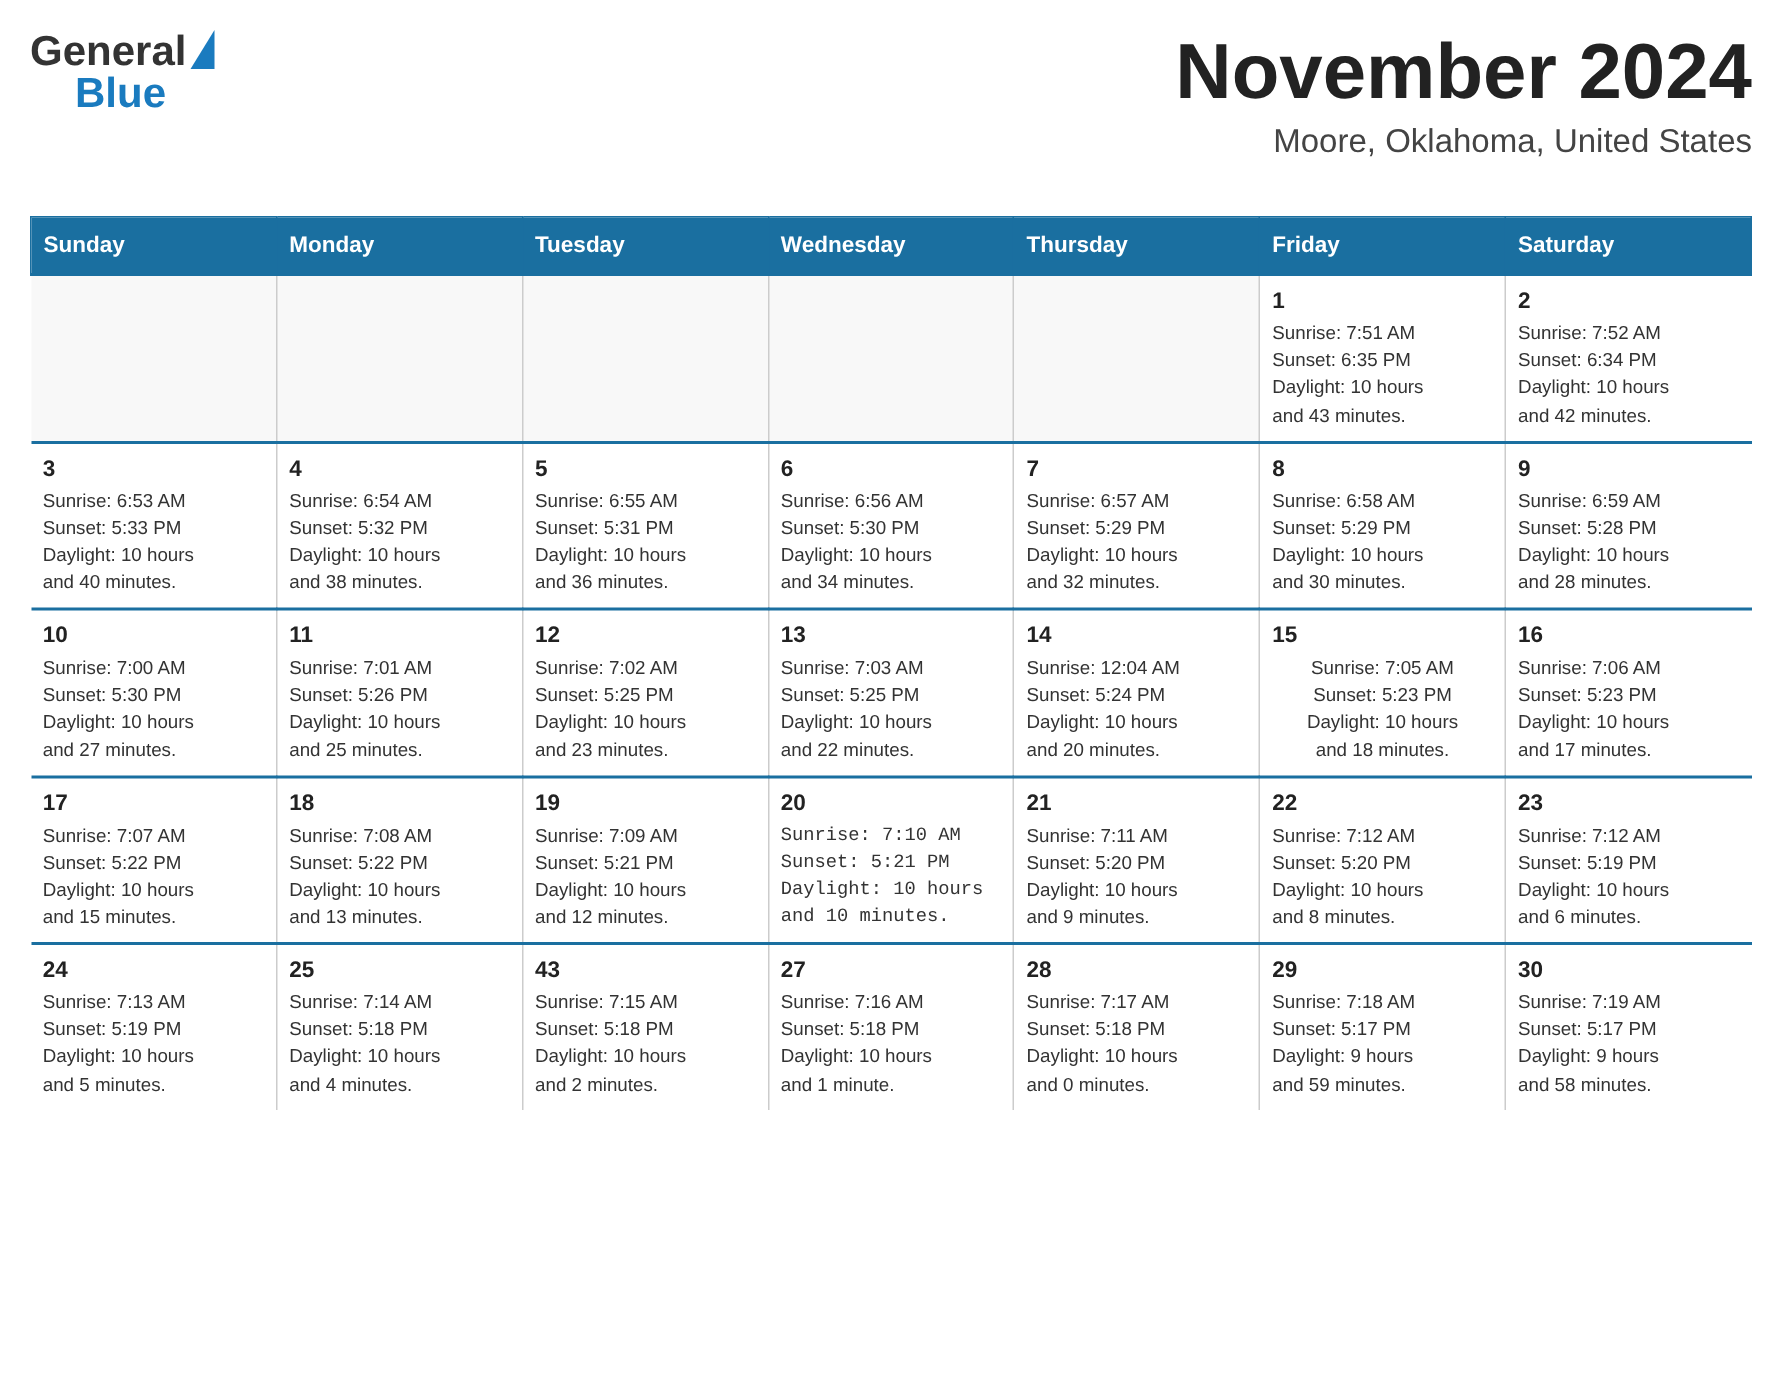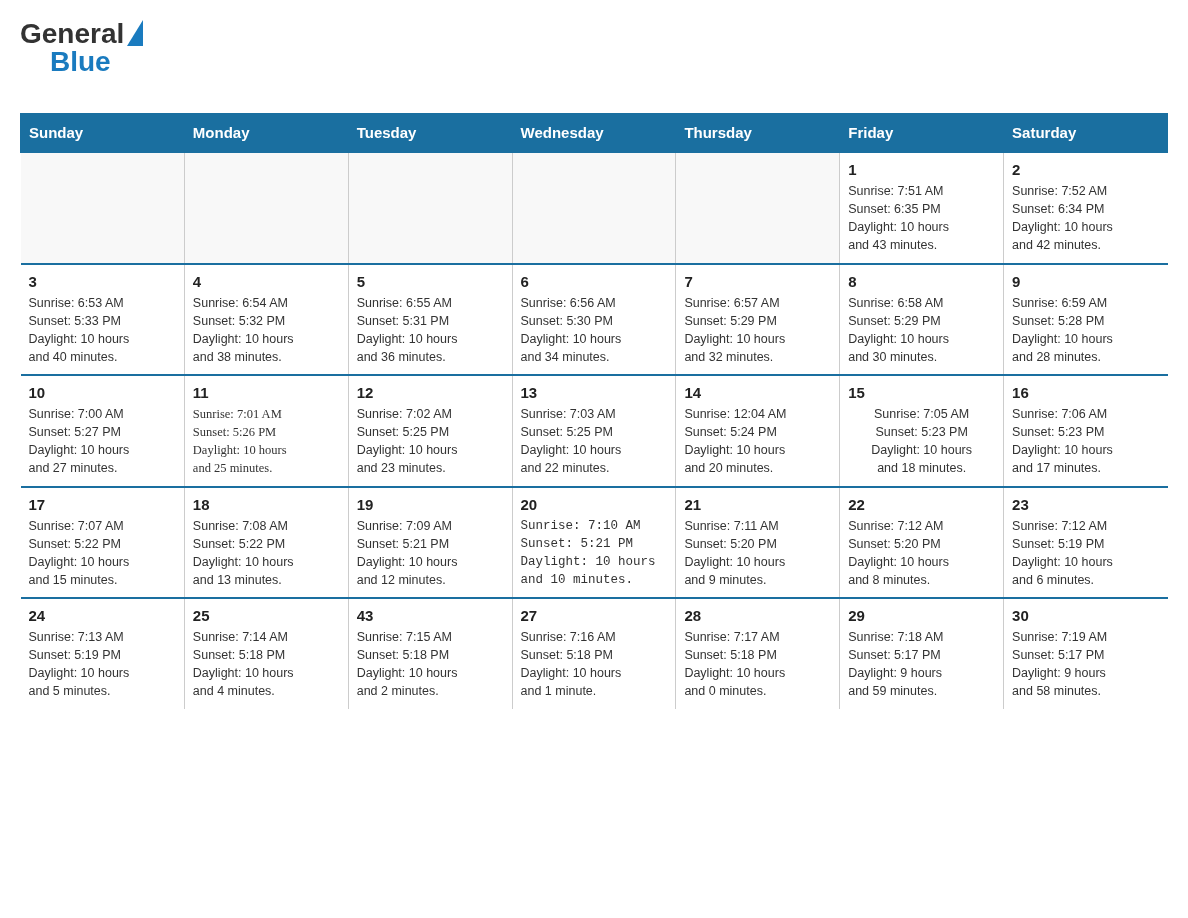--- a/index.html
+++ b/index.html
@@ -106,20 +106,24 @@
 <div class="header">
   <div class="logo">
     <div class="logo-line">
       <span class="logo-general">General</span>
       <span style="display:inline-block; width:0; height:0; border-left: 16px solid transparent; border-right: 0px solid transparent; border-bottom: 26px solid #1a7bbf; margin-left: 3px; vertical-align: middle;"></span>
     </div>
     <div>
       <span class="logo-blue">Blue</span>
     </div>
   </div>
+  <div class="title-block">
+    <h1>November 2024</h1>
+    <h2>Moore, Oklahoma, United States</h2>
+  </div>
 </div>
 
 <table>
   <thead>
     <tr>
     <th>Sunday</th>
         <th>Monday</th>
         <th>Tuesday</th>
         <th>Wednesday</th>
         <th>Thursday</th>
@@ -197,27 +201,27 @@
           <div class="day-info" style="white-space: pre-line;">Sunrise: 6:59 AM
 Sunset: 5:28 PM
 Daylight: 10 hours
 and 28 minutes.</div>
         </td>
       </tr>
       <tr>
         <td>
           <span class="day-number">10</span>
           <div class="day-info" style="white-space: pre-line;">Sunrise: 7:00 AM
-Sunset: 5:27 PM
+Sunset: 5:30 PM
 Daylight: 10 hours
 and 27 minutes.</div>
         </td>
         <td>
           <span class="day-number">11</span>
-          <div class="day-info" style="white-space: pre-line; font-family: Liberation Serif, serif;">Sunrise: 7:01 AM
+          <div class="day-info" style="white-space: pre-line;">Sunrise: 7:01 AM
 Sunset: 5:26 PM
 Daylight: 10 hours
 and 25 minutes.</div>
         </td>
         <td>
           <span class="day-number">12</span>
           <div class="day-info" style="white-space: pre-line;">Sunrise: 7:02 AM
 Sunset: 5:25 PM
 Daylight: 10 hours
 and 23 minutes.</div>

